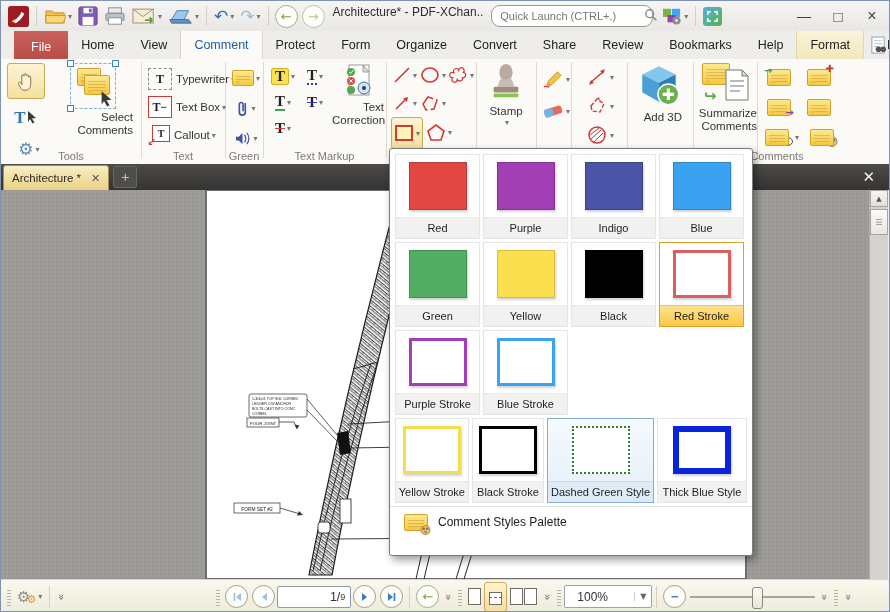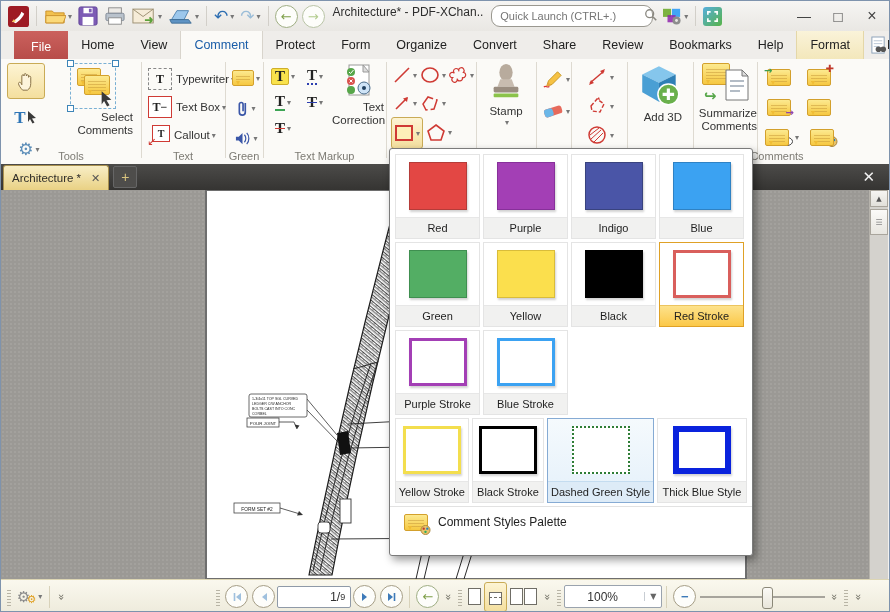--- a/index.html
+++ b/index.html
@@ -73,21 +73,21 @@
   #pfoot{display:flex;align-items:center;height:30px;border-top:1px solid #e2e2e2;margin:2px -5px 0 -5px;padding-left:14px;font-size:12px;color:#222;}
   
   #statusbar{position:absolute;left:0;top:578px;width:100%;height:34px;box-sizing:border-box;
     background:linear-gradient(#faf8ee,#eeebdc);border-top:1px solid #ddd6b4;display:flex;align-items:center;}
   .circ{width:21px;height:21px;border-radius:50%;border:1px solid #a59d85;background:#fdfdfa;display:flex;
     align-items:center;justify-content:center;margin:0 2px;}
   .grip{width:4px;height:18px;margin:0 3px;background:repeating-linear-gradient(0deg,#b8b4a5 0 1px,transparent 1px 3px);}
   .ddc{font-family:"DejaVu Sans",sans-serif;color:#6b6a5f;transform:rotate(90deg);font-size:11px;letter-spacing:-1px;width:14px;text-align:center;}
   #pagebox{width:62px;height:20px;background:#fff;border:1px solid #8f9aa8;border-radius:2px;display:flex;
     align-items:center;justify-content:flex-end;padding:0 5px;font-size:12.5px;}
-  #zoombox{width:74px;height:21px;background:#fff;border:1px solid #9aa3ae;border-radius:2px;display:flex;align-items:center;font-size:12px;padding-left:22px;}
+  #zoombox{width:74px;height:21px;background:#fff;border:1px solid #9aa3ae;border-radius:2px;display:flex;align-items:center;font-size:12px;padding-left:12px;}
   .pgicon{width:13px;height:17px;background:#fff;border:1px solid #6f6d66;box-sizing:border-box;}
   .ssep{width:1px;height:22px;background:#d8d2ba;margin:0 4px;}
   .navsvg{display:block;}
 </style>
 </head>
 <body>
 
 <div id="win">
 
   <div id="titlebar">

